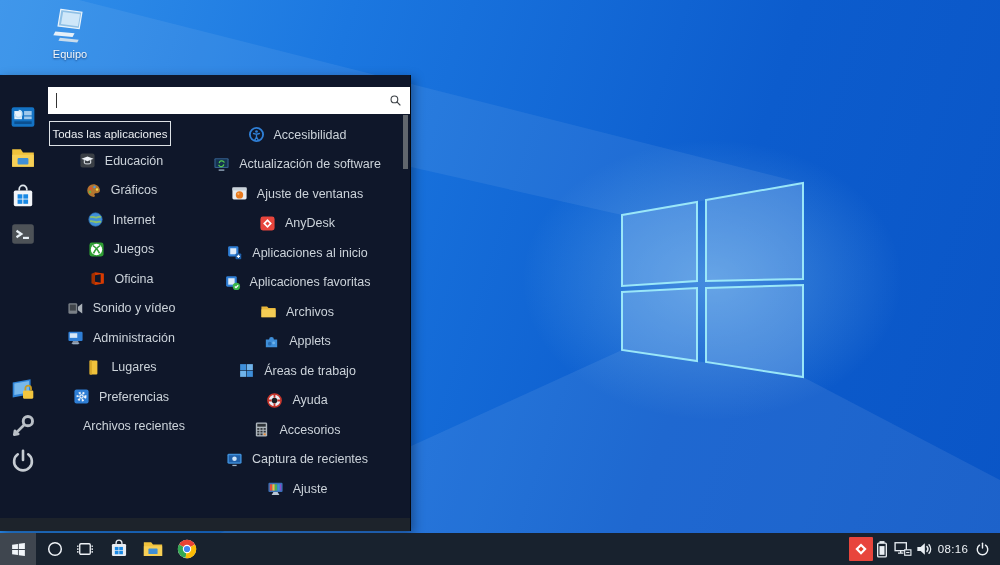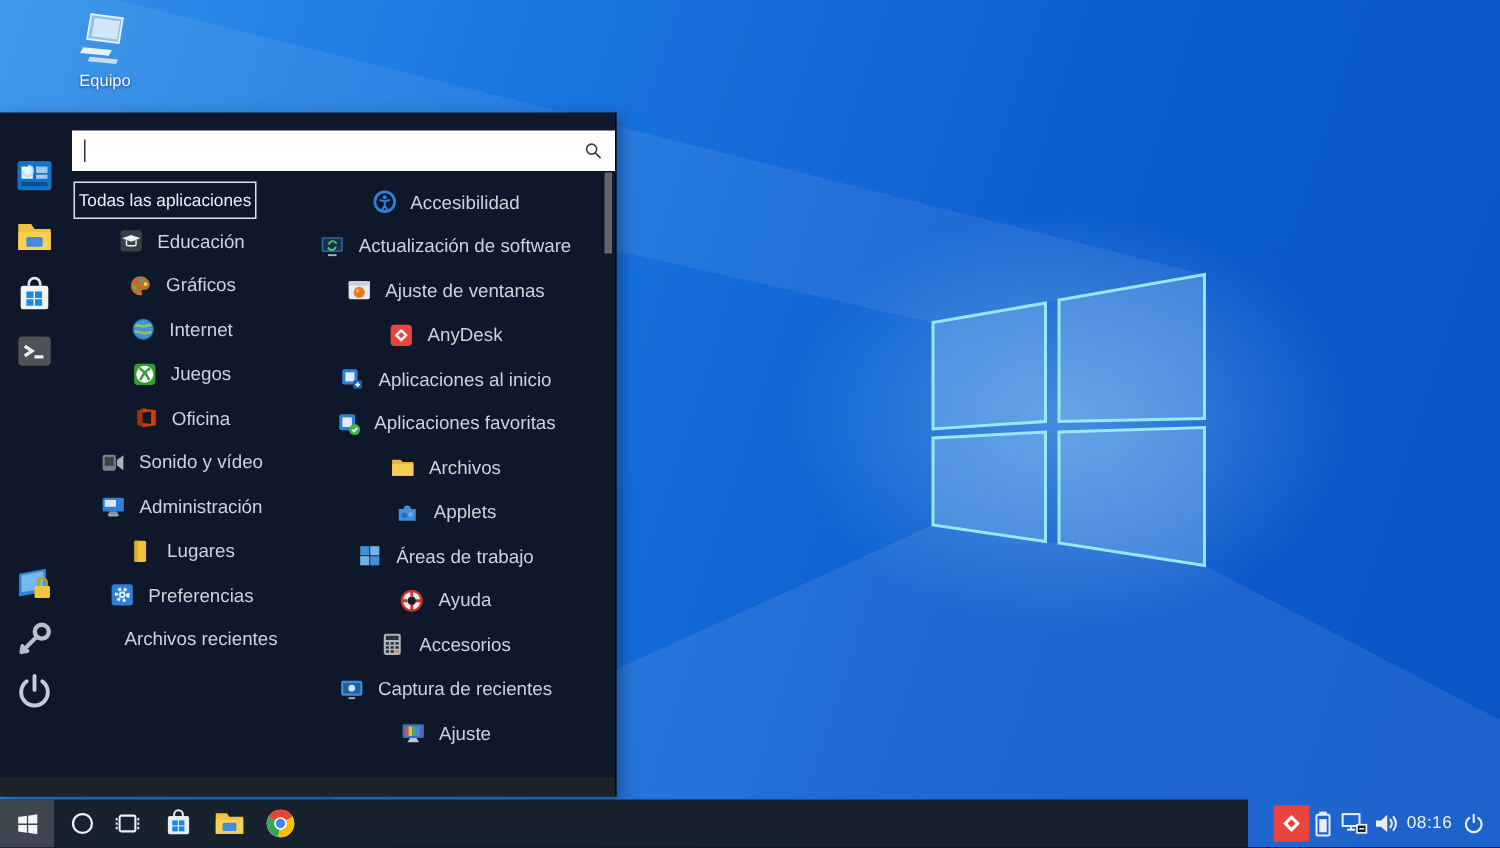--- a/index.html
+++ b/index.html
@@ -30,21 +30,21 @@
   .fav-btn{position:absolute;left:9px;width:28px;height:28px;display:flex;align-items:center;justify-content:center;}
   .fav-btn .icon{width:26px;height:26px;display:block;}
   .cat-list{position:absolute;left:48px;top:71px;width:137px;}
   .app-list{position:absolute;left:185px;top:45px;width:215px;}
   .row{display:flex;align-items:center;height:29.5px;gap:9px;padding-left:9px;justify-content:center;}
   .row .icon{width:17px;height:17px;flex:0 0 auto;display:block;}
   .row .lbl{font-size:12.5px;color:#ccd3da;white-space:nowrap;}
   .icon svg{width:100%;height:100%;display:block;}
   .scroll-thumb{position:absolute;left:403px;top:40px;width:5px;height:54px;background:#61666d;}
   
-  .taskbar{position:absolute;left:0;top:533px;width:832px;height:32px;background:#18222e;}
+  .taskbar{position:absolute;left:0;top:533px;width:1000px;height:32px;background:#18222e;}
   .tb-btn{position:absolute;top:0;height:32px;display:flex;align-items:center;justify-content:center;}
   .tb-btn .icon{display:block;}
   .start{left:0;width:36px;background:#3f464f;}
   .tray-tile{position:absolute;top:4px;width:24px;height:24px;display:flex;align-items:center;
              justify-content:center;border-radius:1px;}
   .clock{position:absolute;left:936px;top:0;width:34px;height:32px;display:flex;align-items:center;
          justify-content:center;color:#eef2f6;font-size:11.5px;letter-spacing:.3px;}
 </style>
 </head>
 <body>

